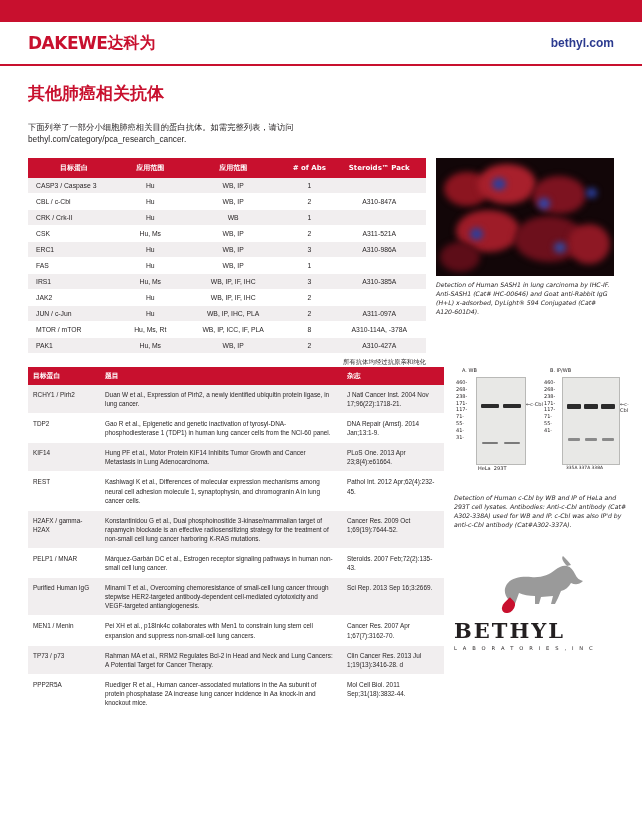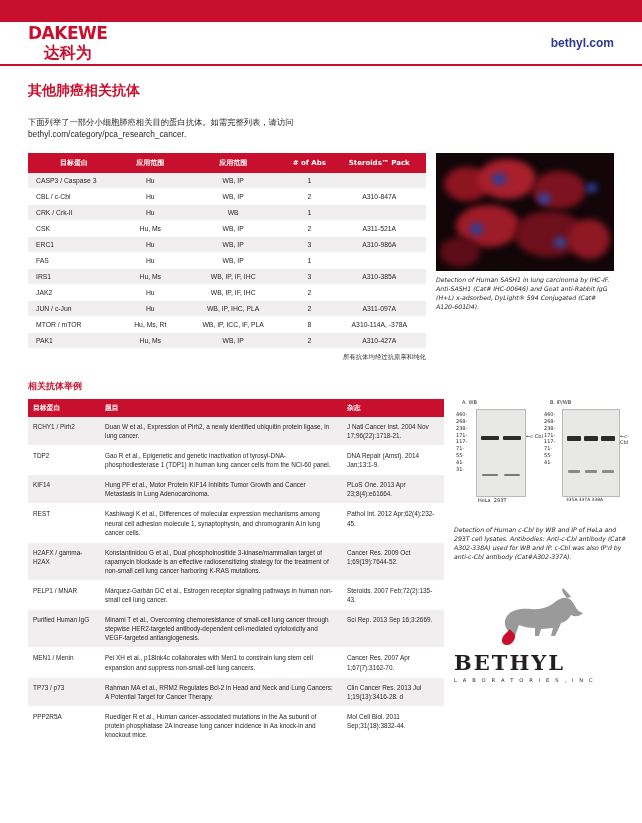--- a/index.html
+++ b/index.html
@@ -35,21 +35,20 @@
     display: flex;
     align-items: center;
     justify-content: space-between;
     padding: 0 28px;
     box-sizing: border-box;
   }
   .logo-wrap {
     display: flex;
     align-items: center;
     gap: 0;
-    flex-direction: column;
   }
   .logo-mark {
     font-size: 17px;
     font-weight: bold;
     letter-spacing: -0.5px;
     color: #c8102e;
     font-family: "DejaVu Sans", sans-serif;
   }
   .logo-cn {
     font-size: 16px;
@@ -62,21 +61,21 @@
     font-weight: bold;
     color: #2b3a8f;
   }
   
   .content {
     padding: 16px 28px 0 28px;
     box-sizing: border-box;
     position: relative;
   }
   h1.page-title {
-    font-size: 14px;
+    font-size: 17px;
     color: #c8102e;
     margin: 0 0 12px 0;
     font-weight: bold;
     font-family: Liberation Serif, serif;
   }
   .intro {
     font-size: 8.3px;
     line-height: 1.5;
     margin: 16px 0 12px 0;
     max-width: 400px;
@@ -381,21 +380,20 @@
           <div class="blob" style="left:56px; top:20px; width:14px; height:12px; background:#2a3f9e;"></div>
           <div class="blob" style="left:102px;top:40px; width:12px; height:11px; background:#2f47ad;"></div>
           <div class="blob" style="left:34px; top:70px; width:13px; height:12px; background:#2a3f9e;"></div>
           <div class="blob" style="left:118px;top:84px; width:12px; height:11px; background:#32499f;"></div>
           <div class="blob" style="left:150px;top:30px; width:11px; height:10px; background:#2a3f9e;"></div>
         </div>
         <div class="cap">Detection of Human SASH1 in lung carcinoma by IHC-IF. Anti-SASH1 (Cat# IHC-00646) and Goat anti-Rabbit IgG (H+L) x-adsorbed, DyLight® 594 Conjugated (Cat# A120-601D4).</div>
       </div>
     </div>
 
-    <div class="sec2-title">相关抗体举例</div>
 
     <div class="main-cols">
 
       <table class="t2">
         <thead>
           <tr>
             <th class="t2c0">目标蛋白</th>
             <th class="t2c1">题目</th>
             <th class="t2c2">杂志</th>
           </tr>

